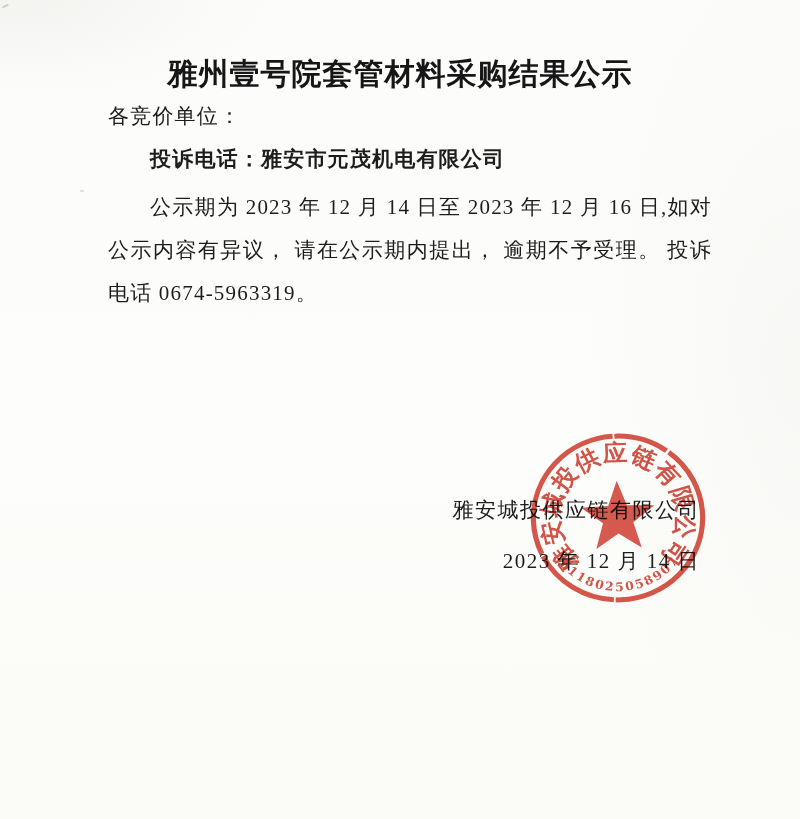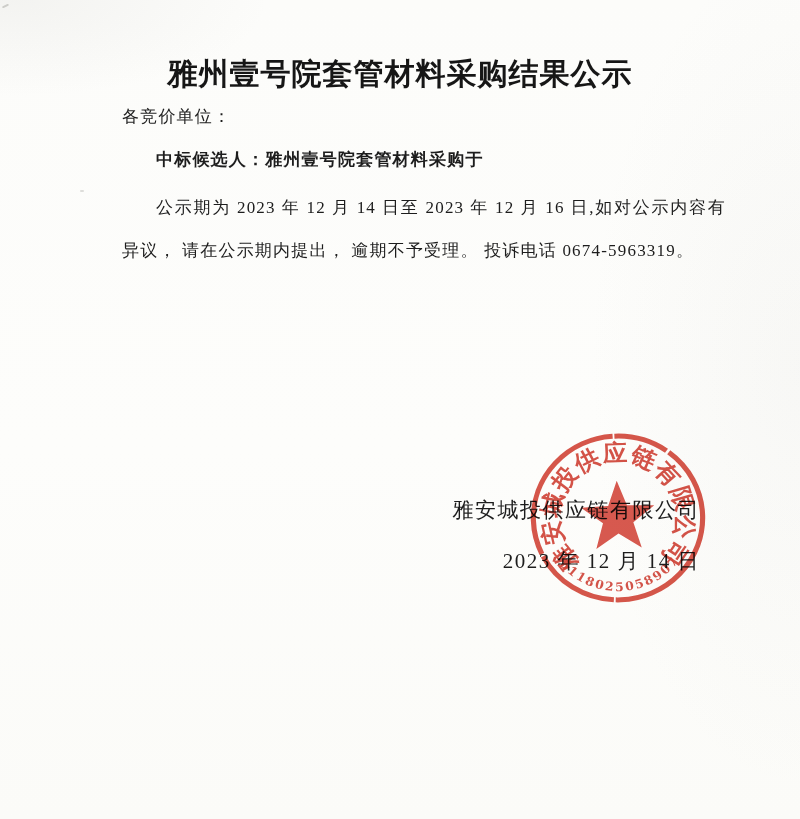--- a/index.html
+++ b/index.html
@@ -27,23 +27,23 @@
     position: absolute;
     top: 34px; left: 0; width: 800px;
     text-align: center;
     font-size: 30px;
     font-weight: 700;
     letter-spacing: 1px;
     color: #161616;
   }
   .doc-body {
     position: absolute;
-    top: 95px; left: 122px;
+    top: 95px; left: 108px;
     width: 604px;
-    font-size: 17px;
+    font-size: 21px;
     line-height: 43px;
     letter-spacing: 1.2px;
     color: #1d1d1d;
   }
   .doc-body p {
     margin: 0;
     text-align: justify;
     text-align-last: left;
   }
   .para-indent { text-indent: 2em; }
@@ -75,21 +75,21 @@
 
 <div class="page">
 
   <div class="speck speck-a"></div>
   <div class="speck speck-b"></div>
 
   <h1 class="doc-title">雅州壹号院套管材料采购结果公示</h1>
 
   <div class="doc-body">
     <p>各竞价单位：</p>
-    <p class="para-indent winner-line">中标候选人：雅州壹号院套管材料采购于</p>
+    <p class="para-indent winner-line">投诉电话：雅安市元茂机电有限公司</p>
     <p class="para-indent para-gap">公示期为 2023 年 12 月 14 日至 2023 年 12 月 16 日,如对公示内容有异议， 请在公示期内提出， 逾期不予受理。 投诉电话 0674-5963319。</p>
   </div>
 
   <div class="sig-line sig-company">雅安城投供应链有限公司</div>
 
   <div class="sig-line sig-date">2023 年 12 月 14 日</div>
 
   <div class="seal-wrap">
     <svg viewBox="0 0 200 200" preserveAspectRatio="none">
       <defs>

